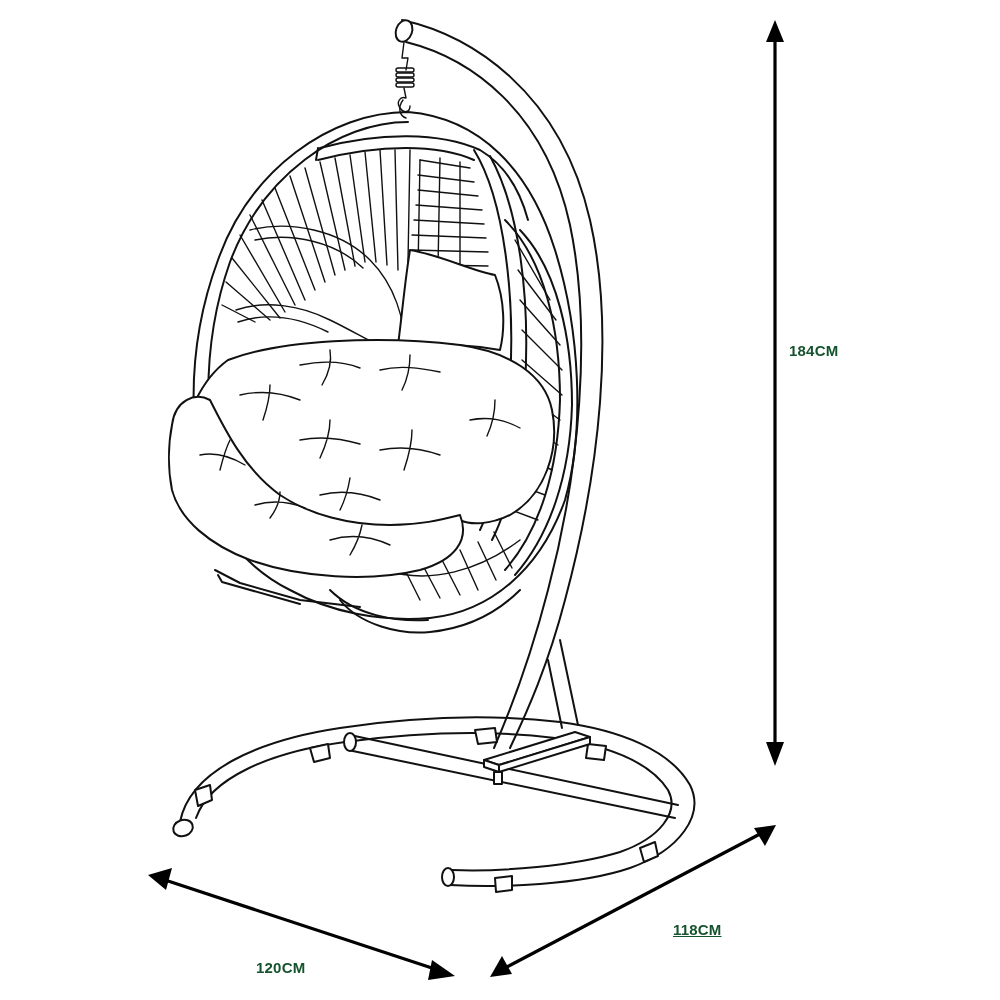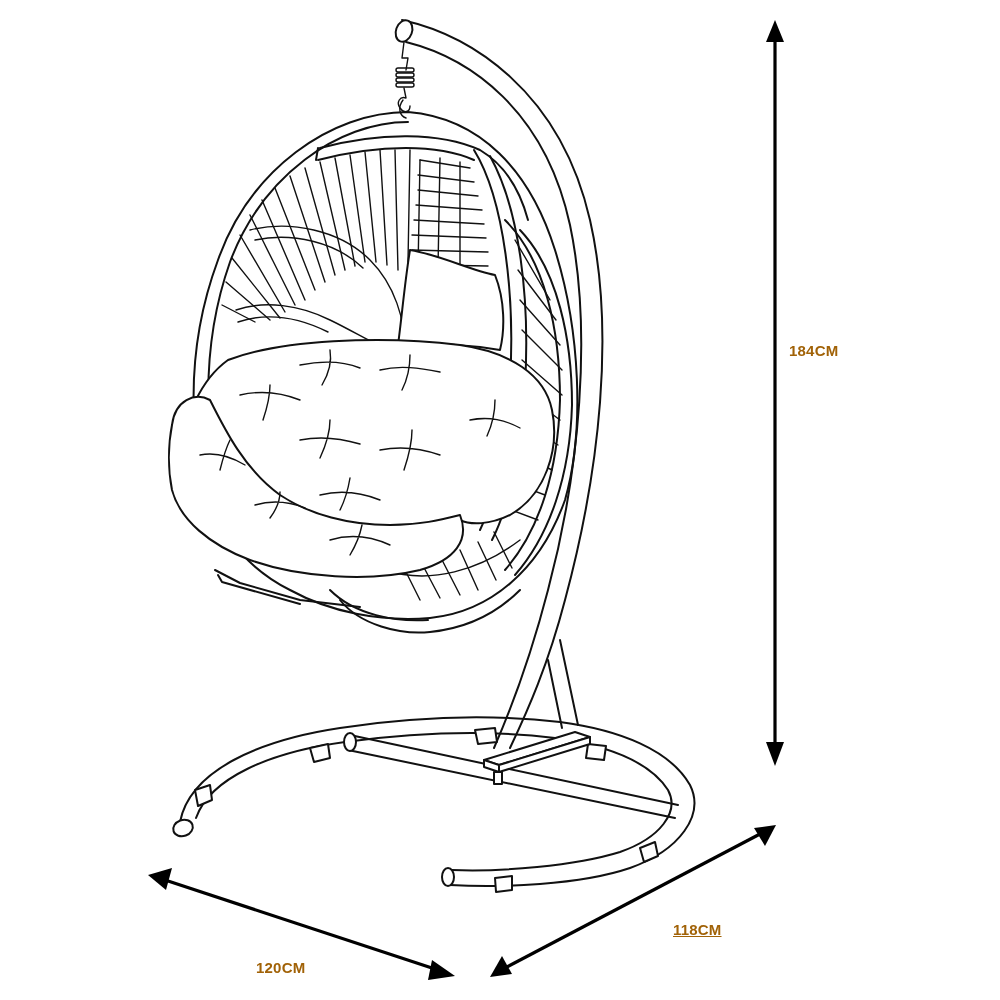--- a/index.html
+++ b/index.html
@@ -3,21 +3,21 @@
 <meta charset="utf-8">
 <style>
   html, body { margin: 0; padding: 0; background: #ffffff; }
   body { width: 1000px; height: 1000px; position: relative; overflow: hidden; font-family: "Liberation Sans", sans-serif; }
   #drawing { position: absolute; left: 0; top: 0; width: 1000px; height: 1000px; }
   .ln { fill: none; stroke: #111111; stroke-width: 2; stroke-linecap: round; stroke-linejoin: round; }
   .lnt { fill: none; stroke: #111111; stroke-width: 1.4; stroke-linecap: round; stroke-linejoin: round; }
   .fillw { fill: #ffffff; stroke: #111111; stroke-width: 2; stroke-linejoin: round; }
   .dim { stroke: #000000; stroke-width: 3.2; fill: none; }
   .arrowhead { fill: #000000; stroke: none; }
-  .label { position: absolute; font-weight: bold; font-size: 15px; color: #a16207; letter-spacing: 0.2px; white-space: nowrap; }
+  .label { position: absolute; font-weight: bold; font-size: 15px; color: #14532d; letter-spacing: 0.2px; white-space: nowrap; }
   #label-height { left: 789px; top: 342px; }
   #label-width { left: 256px; top: 959px; text-align: right; }
   #label-depth { left: 673px; top: 921px; text-decoration: underline; }
 </style>
 </head>
 <body>
 
 <svg id="drawing" viewBox="0 0 1000 1000" xmlns="http://www.w3.org/2000/svg">
 
   <g>

